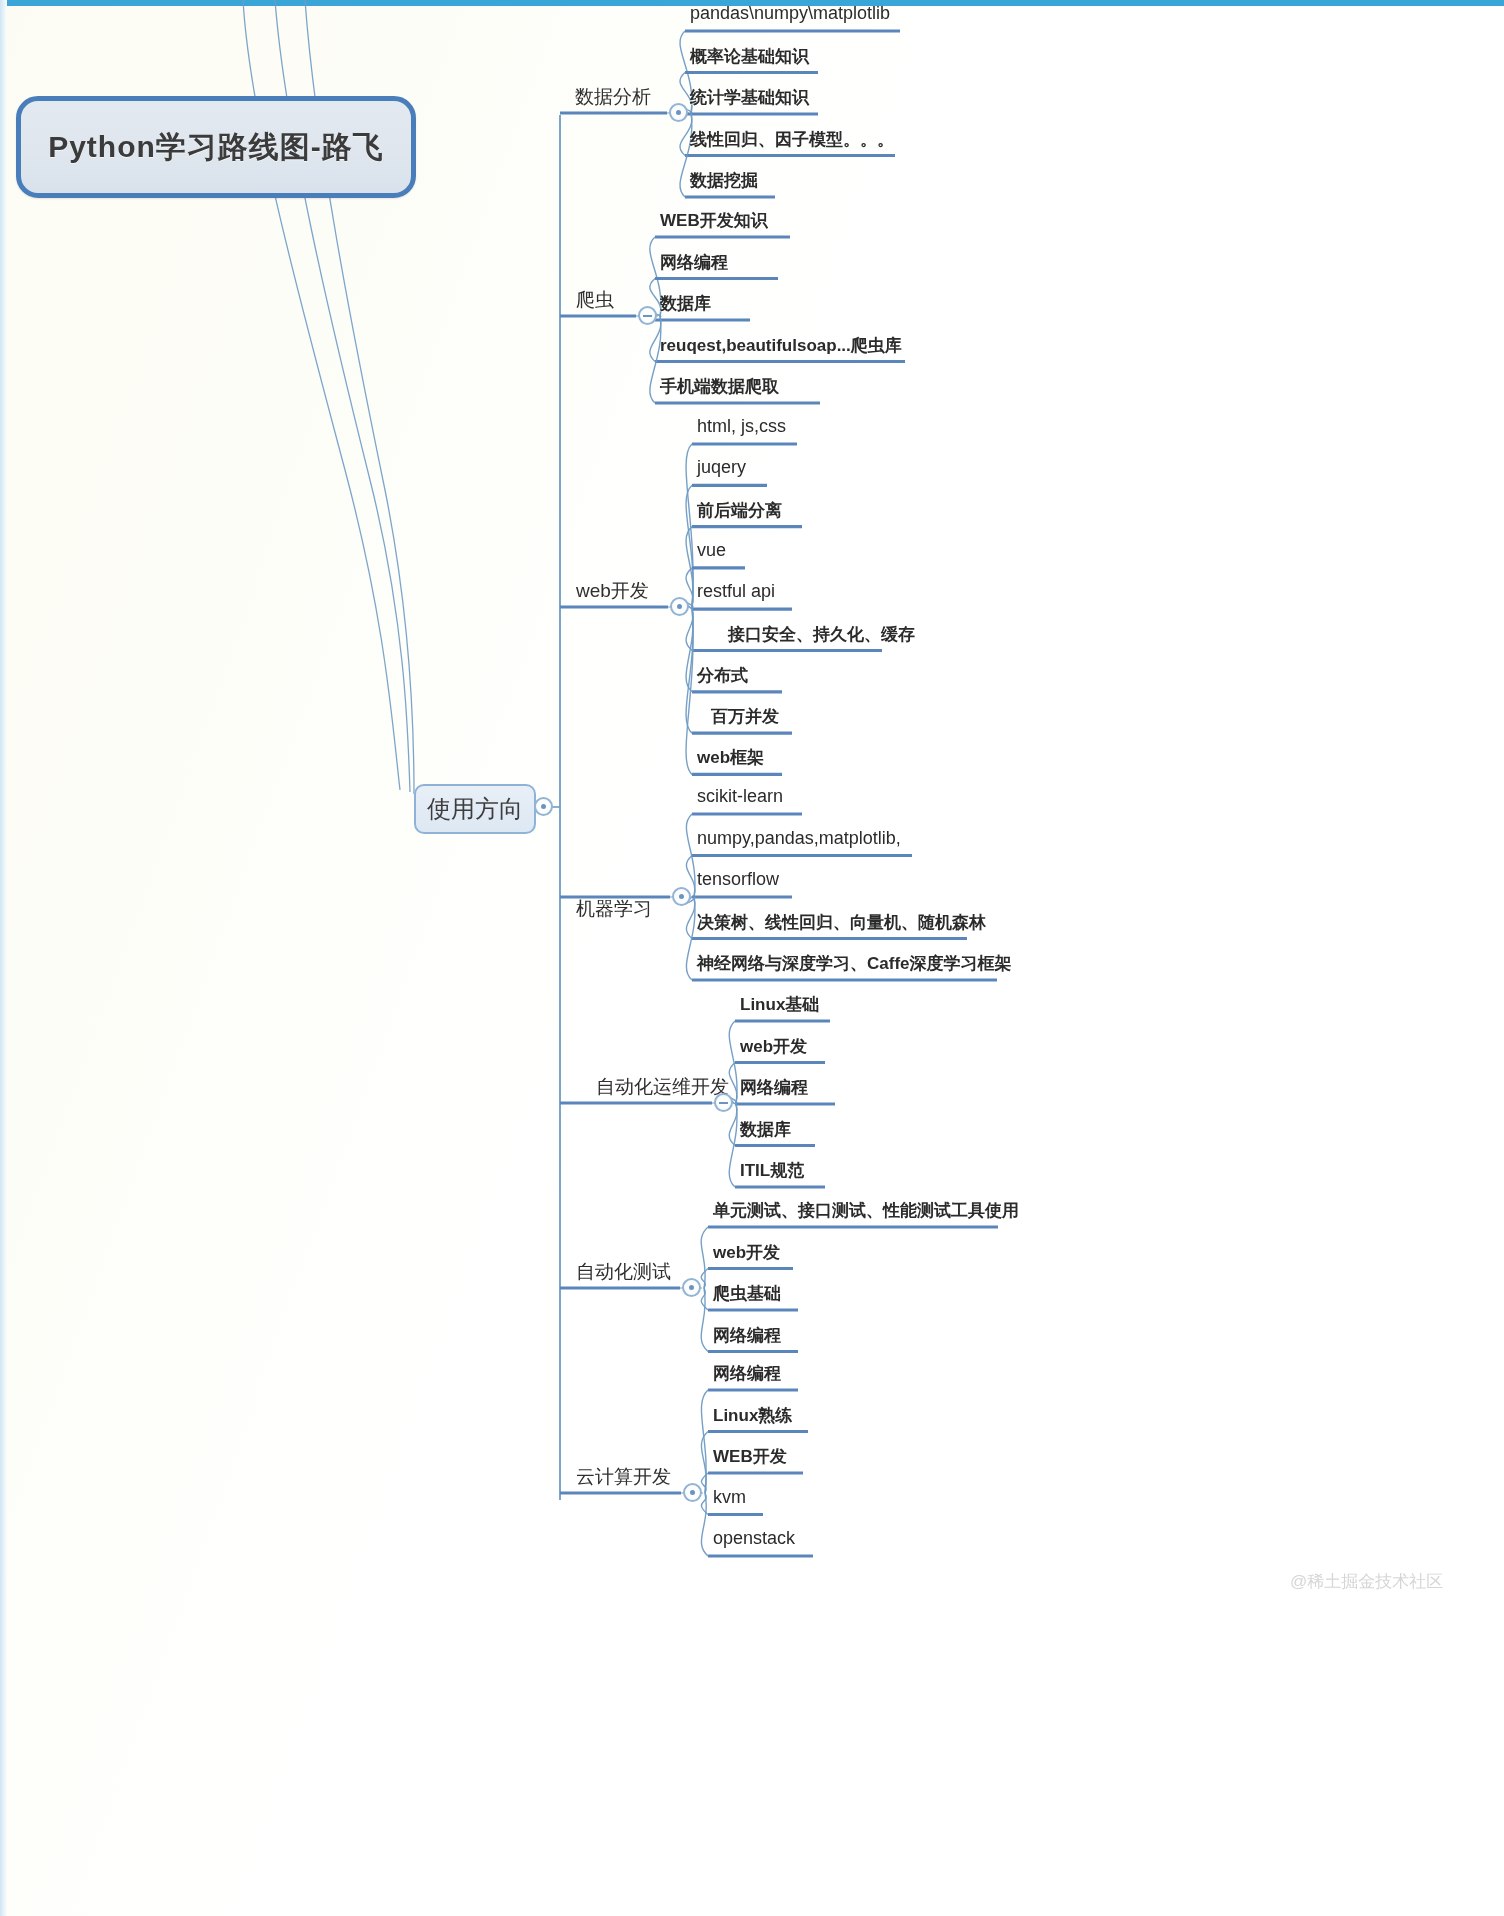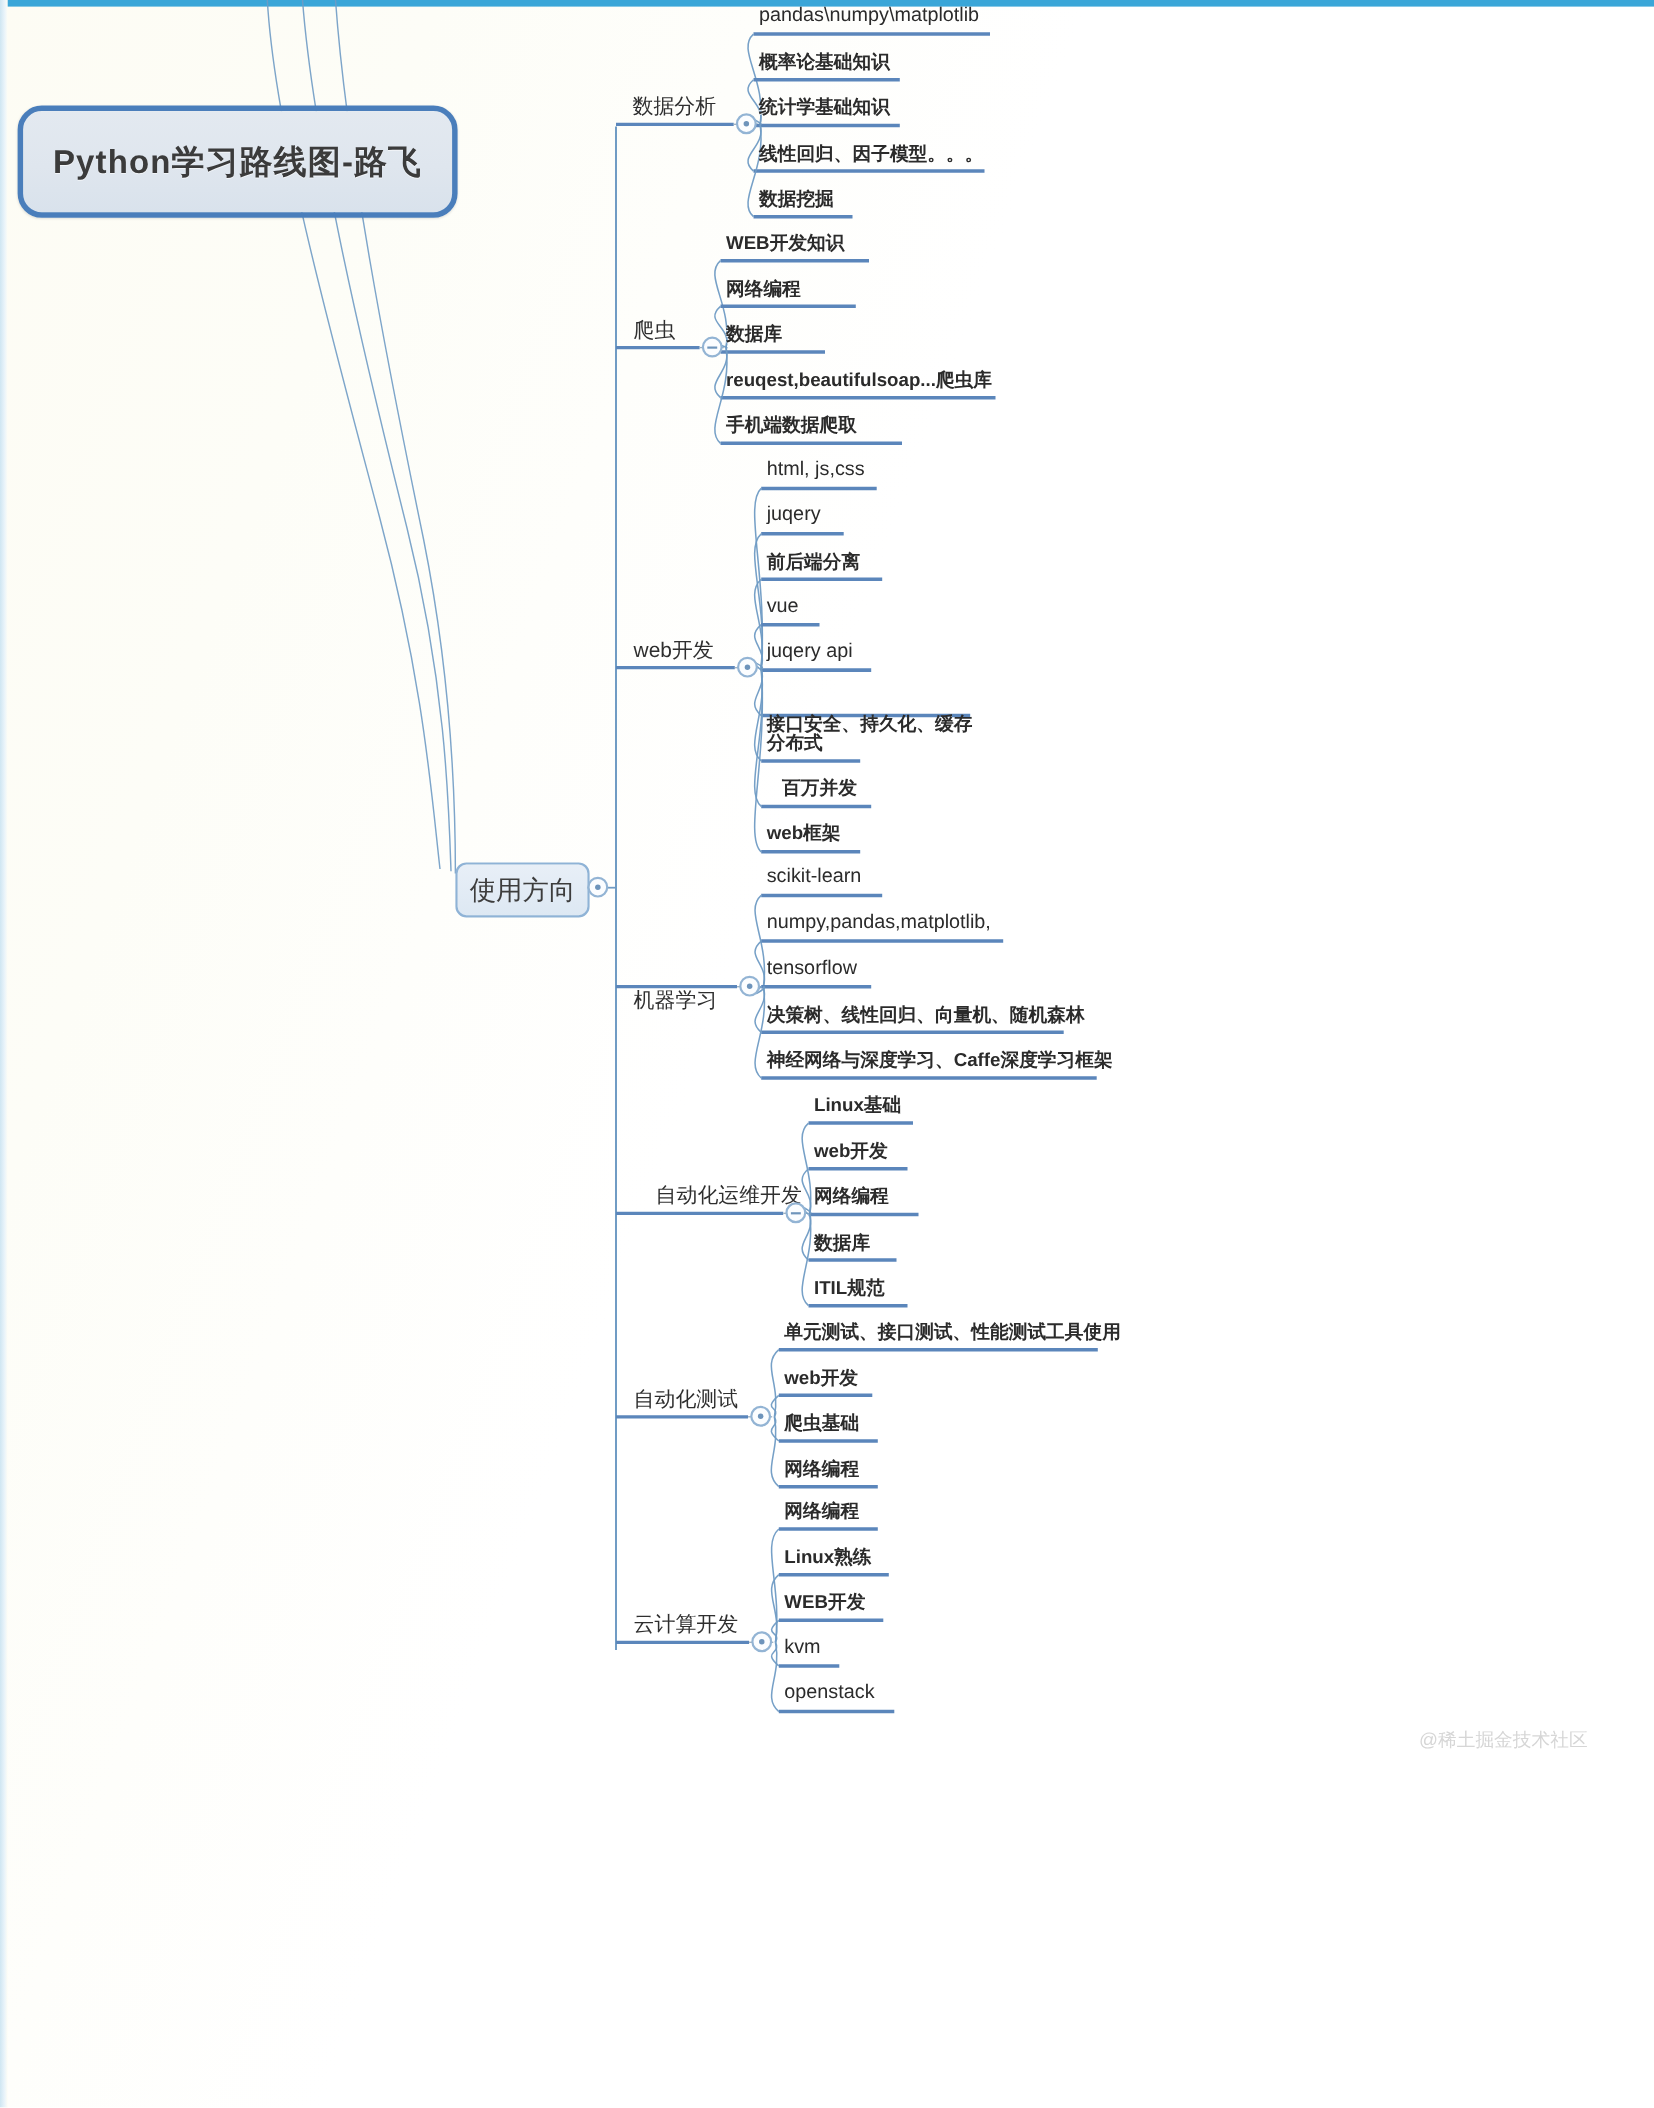--- a/index.html
+++ b/index.html
@@ -210,22 +210,22 @@
       <div class="leaf-label leaf-cjk" style="left: 660px; top: 250.5px; font-size: 17px;"><span>网络编程</span></div>
       <div class="leaf-label leaf-cjk" style="left: 660px; top: 292px; font-size: 17px;"><span>数据库</span></div>
       <div class="leaf-label leaf-cjk" style="left: 660px; top: 333.5px; font-size: 17px;"><span>reuqest,beautifulsoap...爬虫库</span></div>
       <div class="leaf-label leaf-cjk" style="left: 660px; top: 375px; font-size: 17px;"><span>手机端数据爬取</span></div>
       <div class="branch-label" style="left: 576px; top: 578px; font-size: 19px;"><span>web开发</span></div>
       <div class="toggle dot" style="left: 670px; top: 597px;"></div>
       <div class="leaf-label leaf-latin" style="left: 697px; top: 416px; font-size: 18px;"><span>html, js,css</span></div>
       <div class="leaf-label leaf-latin" style="left: 697px; top: 457.3px; font-size: 18px;"><span>juqery</span></div>
       <div class="leaf-label leaf-cjk" style="left: 697px; top: 498.6px; font-size: 17px;"><span>前后端分离</span></div>
       <div class="leaf-label leaf-latin" style="left: 697px; top: 539.9px; font-size: 18px;"><span>vue</span></div>
-      <div class="leaf-label leaf-latin" style="left: 697px; top: 581.2px; font-size: 18px;"><span>juqery api</span></div>
-      <div class="leaf-label leaf-cjk" style="left: 697px; top: 622.5px; font-size: 17px; margin-top: 24px;"><span>接口安全、持久化、缓存</span></div>
+      <div class="leaf-label leaf-latin" style="left: 697px; top: 581.2px; font-size: 18px;"><span>restful api</span></div>
+      <div class="leaf-label leaf-cjk" style="left: 728px; top: 622.5px; font-size: 17px;"><span>接口安全、持久化、缓存</span></div>
       <div class="leaf-label leaf-cjk" style="left: 697px; top: 663.8px; font-size: 17px;"><span>分布式</span></div>
       <div class="leaf-label leaf-cjk" style="left: 697px; top: 705.1px; font-size: 17px; margin-left: 14px;"><span>百万并发</span></div>
       <div class="leaf-label leaf-cjk" style="left: 697px; top: 746.4px; font-size: 17px;"><span>web框架</span></div>
       <div class="branch-label" style="left: 576px; top: 868px; font-size: 19px; margin-top: 28px;"><span>机器学习</span></div>
       <div class="toggle dot" style="left: 672px; top: 887px;"></div>
       <div class="leaf-label leaf-latin" style="left: 697px; top: 786px; font-size: 18px;"><span>scikit-learn</span></div>
       <div class="leaf-label leaf-latin" style="left: 697px; top: 827.5px; font-size: 18px;"><span>numpy,pandas,matplotlib,</span></div>
       <div class="leaf-label leaf-latin" style="left: 697px; top: 869px; font-size: 18px;"><span>tensorflow</span></div>
       <div class="leaf-label leaf-cjk" style="left: 697px; top: 910.5px; font-size: 17px;"><span>决策树、线性回归、向量机、随机森林</span></div>
       <div class="leaf-label leaf-cjk" style="left: 697px; top: 952px; font-size: 17px;"><span>神经网络与深度学习、Caffe深度学习框架</span></div>

